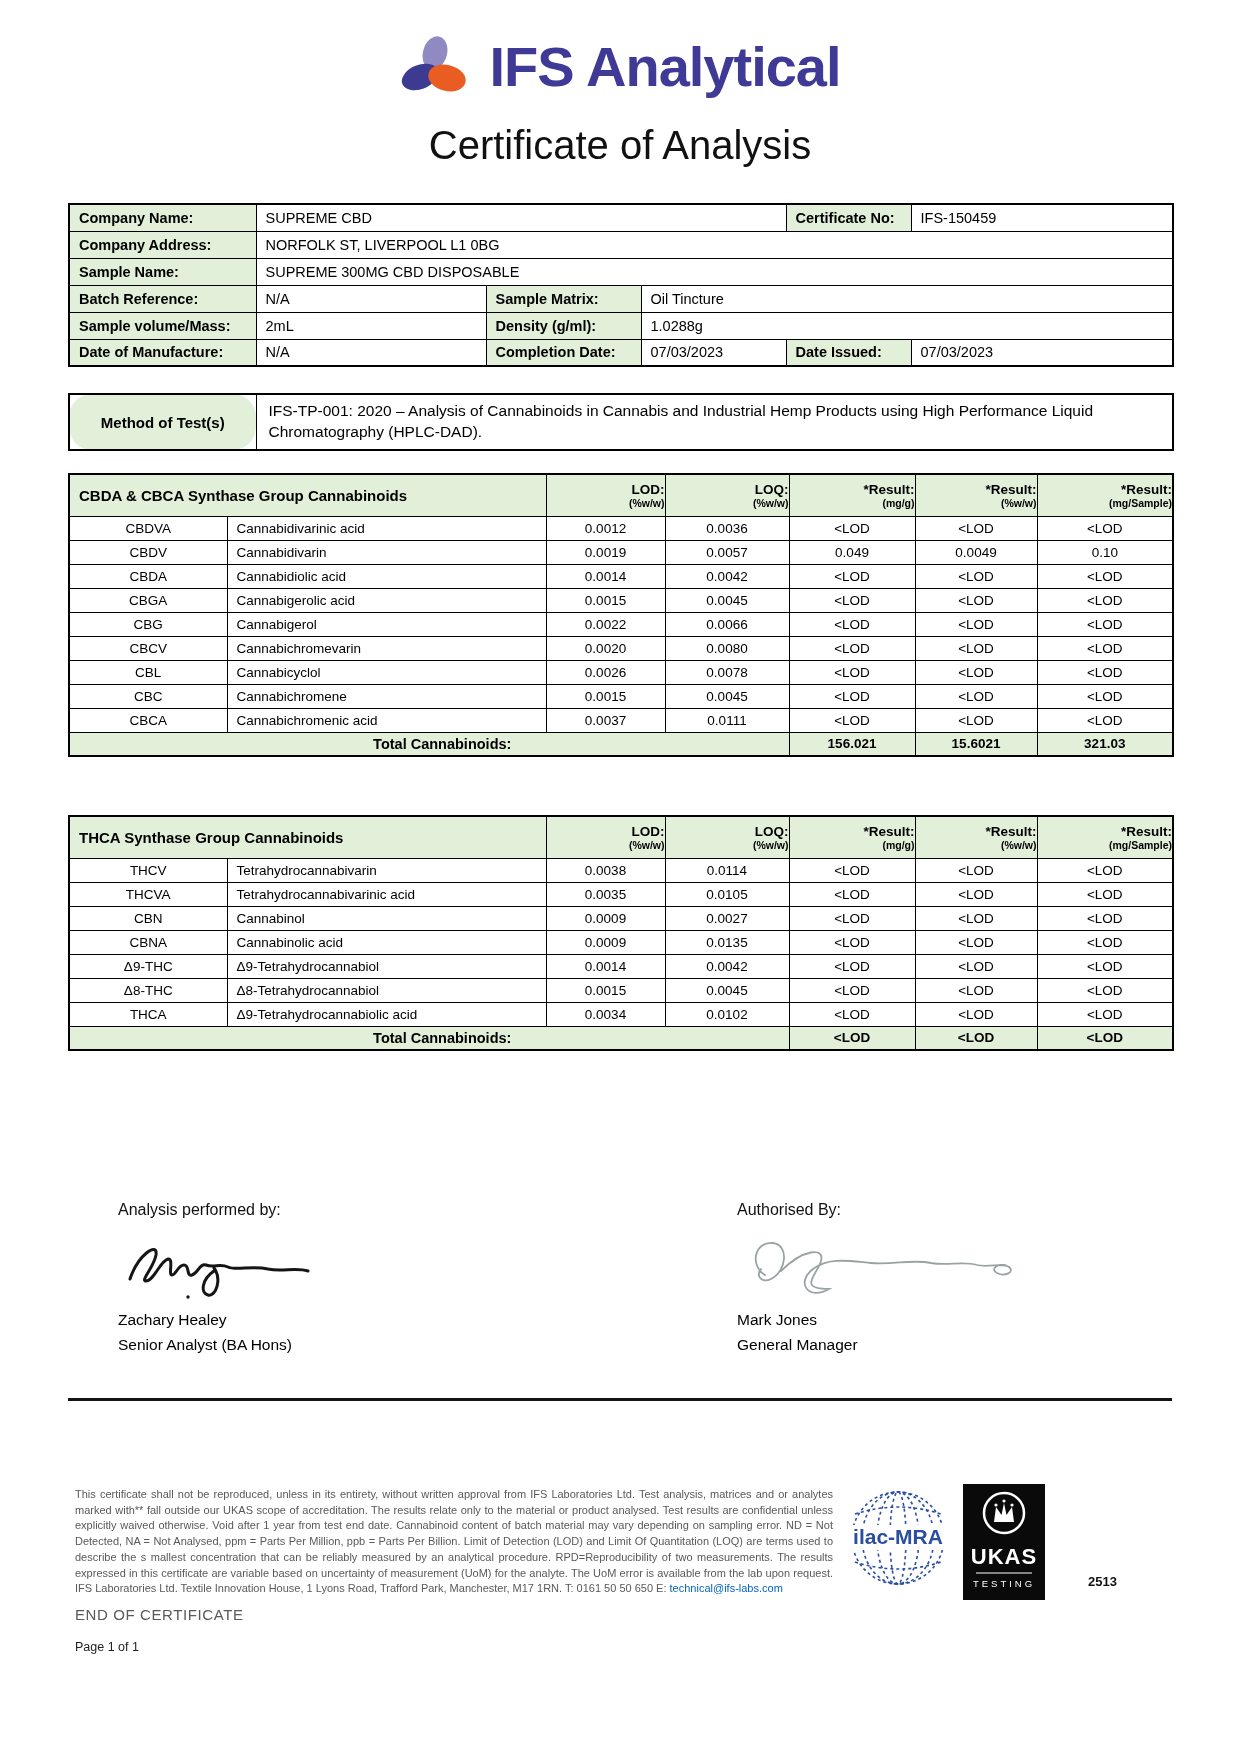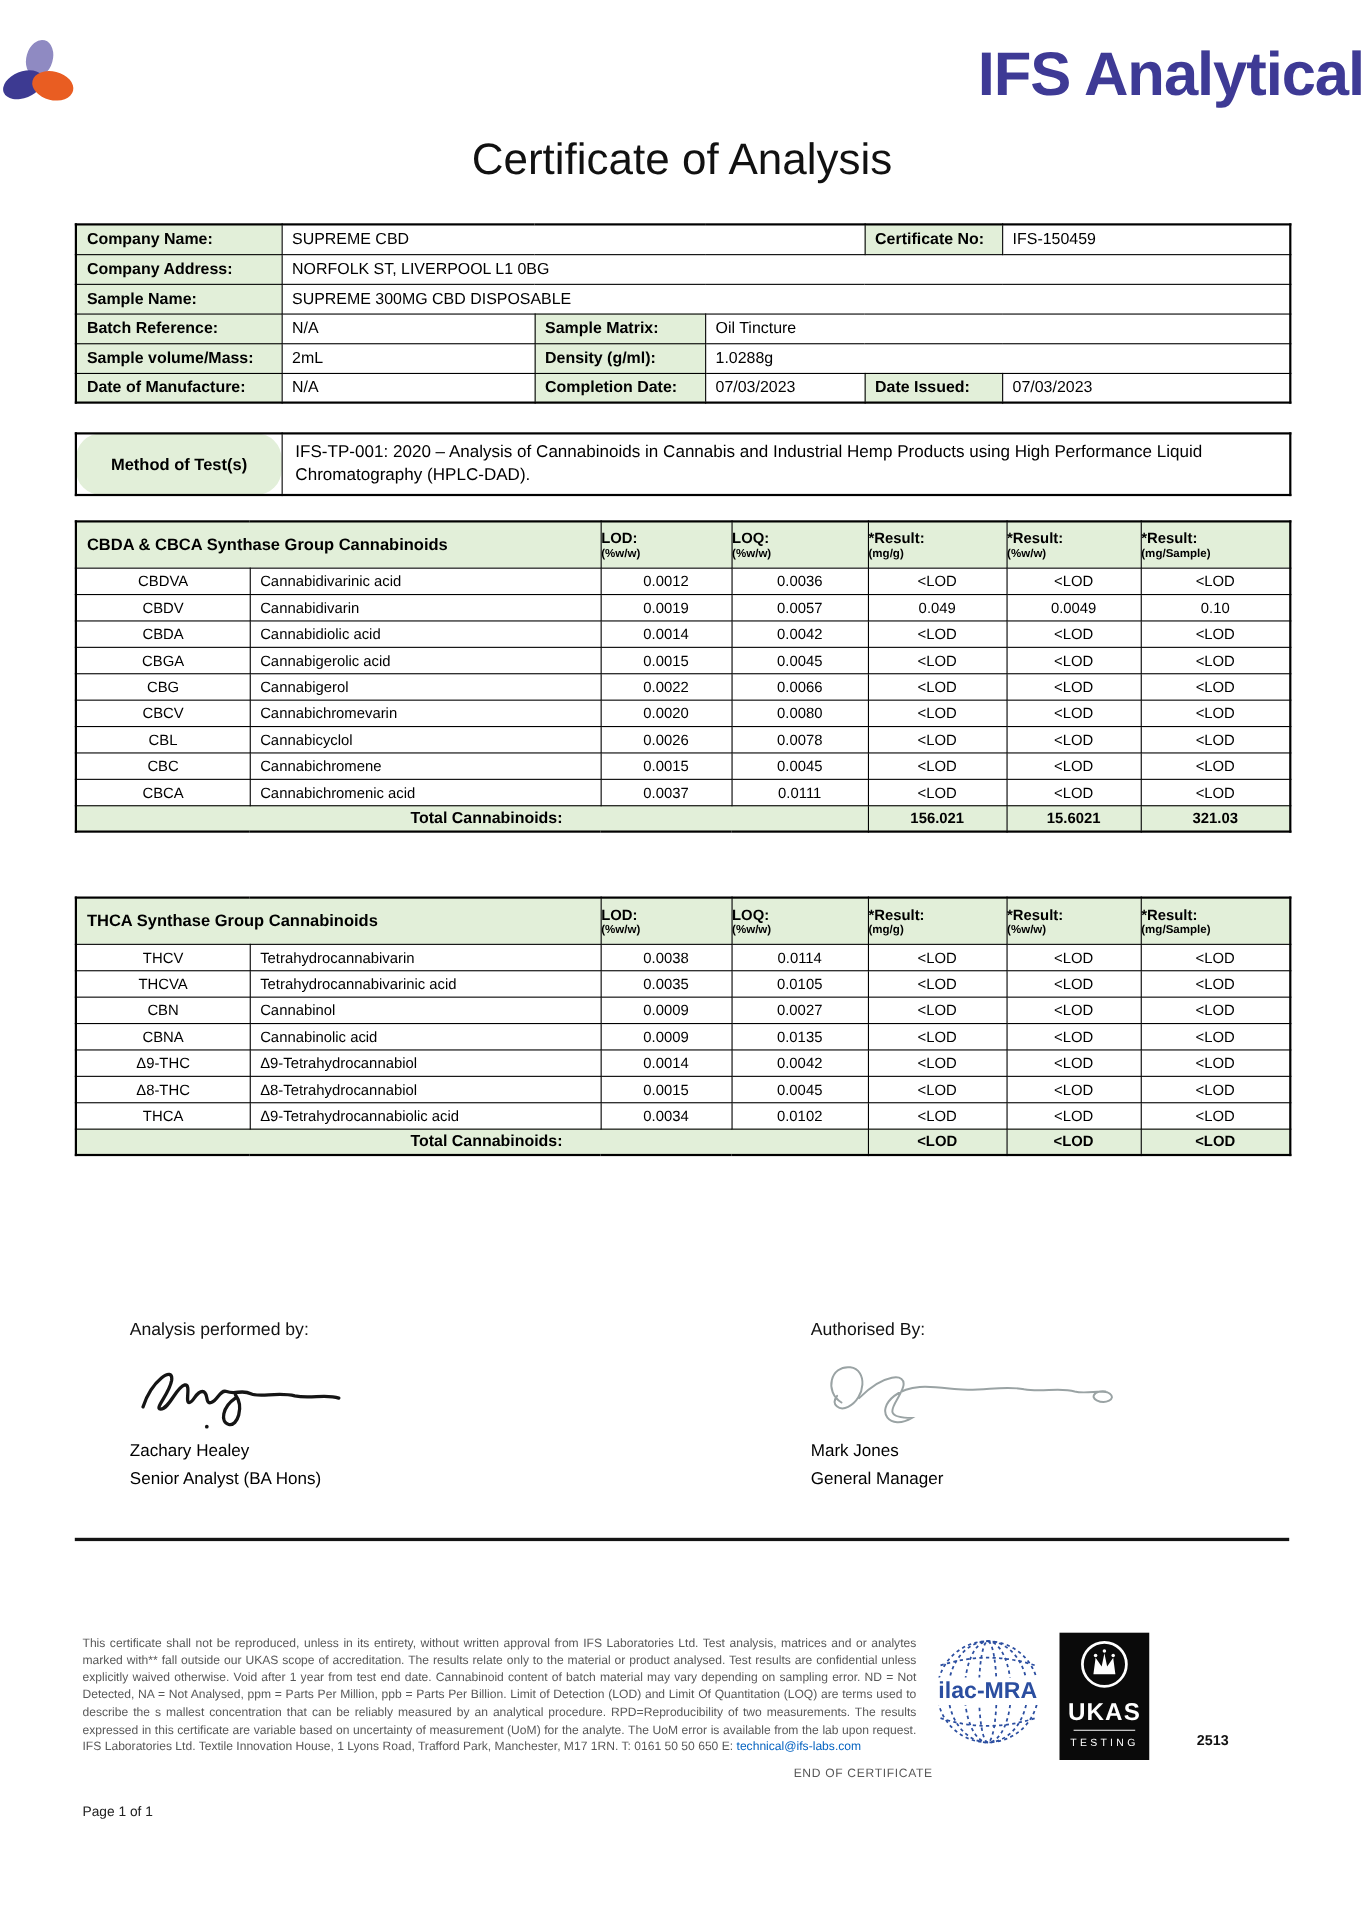--- a/index.html
+++ b/index.html
@@ -3,40 +3,40 @@
 <meta charset="utf-8">
 <style>
   * { margin:0; padding:0; box-sizing:border-box; }
   html,body { background:#ffffff; }
   .page {
     width:1240px; height:1754px; position:relative; overflow:hidden;
     background:#fff; color:#000;
     font-family:"Liberation Sans", sans-serif;
   }
   
-  .brand-row { display:flex; justify-content:space-between; align-items:center; gap:16px; padding-top:34px; }
+  .brand-row { display:flex; justify-content:center; align-items:center; gap:16px; padding-top:34px; }
   .brand-name { font-size:56px; font-weight:bold; color:#3e3a95; letter-spacing:-1px; }
   .doc-title { text-align:center; font-size:40px; font-weight:400; margin-top:20px; line-height:52px; color:#111; }
 
   
   table { border-collapse:collapse; table-layout:fixed; }
   .info-table { width:1104px; margin:32px 0 0 68px; border:2px solid #000; }
   .info-table td { border:1px solid #000; height:27px; font-size:14.5px; padding:0 9px; vertical-align:middle; }
   td.lbl { background:#e2efd9; font-weight:bold; }
 
   
   .method-table { width:1104px; margin:26px 0 0 68px; border:2px solid #000; }
   .method-table td { border:1px solid #000; vertical-align:middle; }
   .method-label { background:#e2efd9; font-weight:bold; text-align:center; font-size:15px; height:56px;border-radius:23px; }
   .method-text { font-size:15.5px; line-height:1.35; padding:5px 12px; }
 
   
   .cann-table { width:1104px; margin:22px 0 0 68px; border:2px solid #000; }
   .cann-table th, .cann-table td { border:1px solid #000; }
-  .cann-table thead th { background:#e2efd9; height:42px; vertical-align:middle; text-align:left; }
+  .cann-table thead th { background:#e2efd9; height:42px; vertical-align:middle; text-align:right; }
   .tbl-title { text-align:left !important; padding-left:9px; font-size:15px; font-weight:bold; }
   .h-top { font-size:13.5px; font-weight:bold; }
   .h-sub { font-size:10.5px; font-weight:bold; }
   .cann-table tbody td { height:24px; font-size:13.5px; text-align:center; vertical-align:middle; }
   .cann-table tbody td.name { text-align:left; padding-left:9px; }
   .cann-table tr.total-row td { background:#e2efd9; font-weight:bold; }
   .cann-table tr.total-row td.total-label { text-align:center; padding-left:26px; font-size:14.5px; }
   .gap-table { margin-top:58px; }
 
   
@@ -49,22 +49,22 @@
 
   
   .divider { width:1104px; margin:44px 0 0 68px; border-top:3px solid #141414; }
 
   
   .fineprint {
     position:absolute; top:1487px; left:75px; width:758px;
     font-size:11px; line-height:1.43; color:#595959; text-align:justify;
   }
   .email-link { color:#0563c1; cursor:pointer;margin-top:48px; }
-  .end-cert { position:absolute; top:1606px; left:90px; width:758px; text-align:right;
-              font-size:11px; letter-spacing:0.6px; color:#595959; }
+  .end-cert { position:absolute; top:1606px; left:75px; width:758px; text-align:left;
+              font-size:15px; letter-spacing:0.6px; color:#595959; }
   .page-num { position:absolute; top:1640px; left:75px; font-size:12.5px; color:#222; }
   .ilac-badge { position:absolute; top:1482px; left:841px; }
   .ukas-badge { position:absolute; top:1484px; left:963px; }
   .accr-num { position:absolute; top:1574px; left:1088px; font-size:13px; font-weight:bold; color:#111; }
 </style>
 </head>
 <body>
 
 <div class="page">
 

